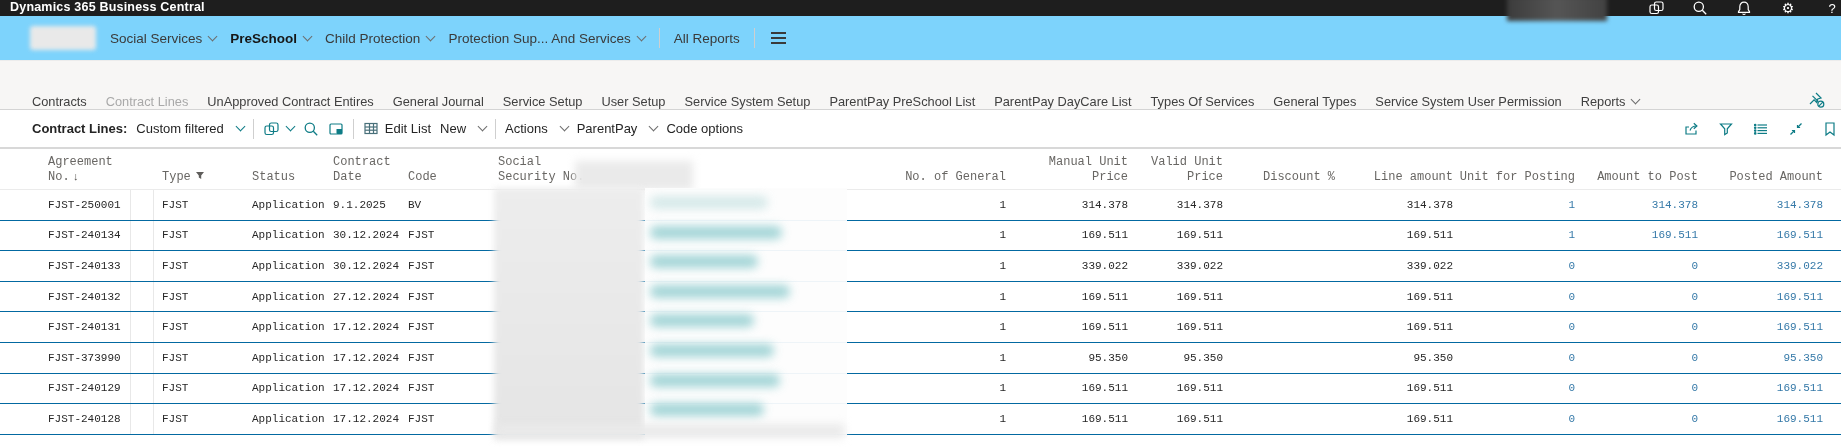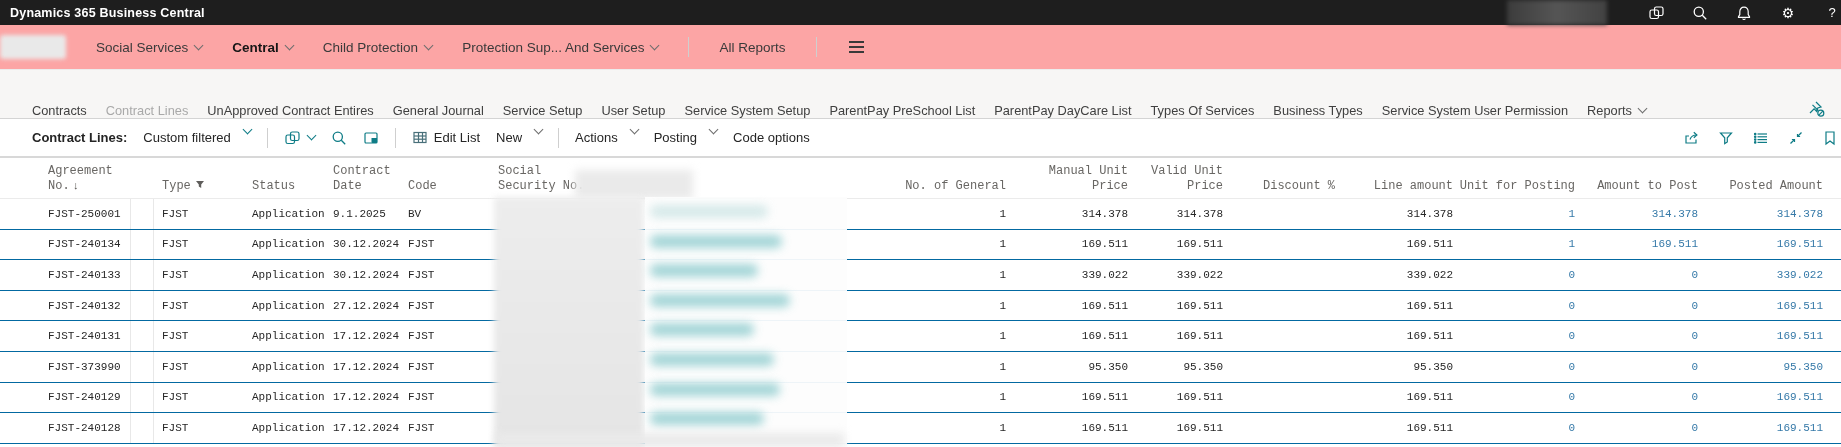--- a/index.html
+++ b/index.html
@@ -1,53 +1,53 @@
 <!DOCTYPE html>
 <html><head>
 <meta charset="utf-8">
 <style>
   html,body{margin:0;padding:0;background:#fff;}
   .page{position:relative;width:1841px;height:447px;overflow:hidden;
         font-family:"Liberation Sans","DejaVu Sans",sans-serif;color:#2b2b2b;background:#fff;}
 
   
-  .topbar{height:25px;background:#1e1e1e;display:flex;align-items:center;}
+  .topbar{height:16px;background:#1e1e1e;display:flex;}
   .tb-title{color:#fff;font-size:12.5px;font-weight:bold;margin-left:10px;letter-spacing:.2px;}
   .tb-right{margin-left:auto;display:flex;align-items:center;gap:26px;padding-right:0;}
   .tb-blur{width:100px;height:25px;background:linear-gradient(90deg,#3c3c3c,#555,#424242);filter:blur(2px);margin-right:14px;}
   .tb-ic{width:18px;height:18px;display:flex;align-items:center;justify-content:center;color:#fff;}
   .tb-ic svg{display:block;}
   .tb-help{color:#fff;font-size:13px;}
   .gear-glyph{font-size:14px;line-height:1;color:#fff;}
 
   
-  .navrow{height:44px;display:flex;align-items:center;background:#fca5a5;border-bottom:1px solid #ececec;gap:30px;}
+  .navrow{height:44px;display:flex;align-items:center;background:#7dd3fc;border-bottom:1px solid #ececec;padding-left:30px;gap:14px;}
   .nav-blur{width:66px;height:24px;border-radius:3px;background:#e9e9e9;filter:blur(2px);}
   .nav-item{font-size:13.5px;color:#3a3a3a;display:flex;align-items:center;cursor:pointer;text-decoration:none;}
   .nav-item.active{font-weight:bold;color:#161616;}
   .chev{width:6px;height:6px;border-right:1.3px solid #6d6d6d;border-bottom:1.3px solid #6d6d6d;
         transform:rotate(45deg);display:inline-block;margin:-4px 0 0 7px;}
   .teal .chev,.chev.teal{border-color:#0e7c86;}
   .vd{width:1px;height:20px;background:#cfcfcf;}
   .burger{display:inline-flex;flex-direction:column;gap:3.5px;cursor:pointer;padding:2px;}
   .burger i{width:15px;height:1.6px;background:#3a3a3a;}
 
   
   .tabsrow{height:48px;display:flex;align-items:flex-end;background:#f7f6f5;border-bottom:1px solid #d4d4d4;
            padding:0 14px 0 32px;gap:19px;white-space:nowrap;}
   .tab{font-size:12.8px;color:#404040;cursor:pointer;text-decoration:none;display:flex;align-items:center;}
   .tab.disabled{color:#a9a9a9;cursor:default;}
   .pin-btn{margin-left:auto;display:flex;align-items:center;cursor:pointer;}
 
   
   .toolbar{height:37px;display:flex;align-items:center;background:#fff;border-bottom:1px solid #d8d8d8;
-           padding-left:32px;gap:16px;font-size:13px;}
+           padding-left:32px;gap:9px;font-size:13px;}
   .tb-caption{font-weight:bold;color:#242424;}
   .teal{color:#0e7c86;}
-  .tool-btn{display:flex;align-items:flex-start;gap:6px;color:#252525;cursor:pointer;background:none;border:none;
+  .tool-btn{display:flex;align-items:center;gap:6px;color:#252525;cursor:pointer;background:none;border:none;
             font:inherit;padding:0;}
   .tool-ic{display:flex;align-items:center;cursor:pointer;}
   .tbar-right{margin-left:auto;display:flex;align-items:center;gap:17px;padding-right:0;}
   .tbar-right .tool-ic{width:18px;}
 
   
   .table{position:relative;background:#fff;font-family:Liberation Mono, monospace;}
   .trow{display:grid;grid-template-columns:38px 92px 24px 90px 81px 75px 90px 150px 173px 195px 122px 95px 112px 118px 122px 123px 125px 16px;}
   .thead{height:42px;border-top:1px solid #d8d8d8;align-items:end;padding-bottom:5px;box-sizing:border-box;
          font-size:12px;color:#686663;border-bottom:1px solid #ebebeb;}
@@ -106,21 +106,21 @@
     </div>
   </header>
 
   <nav class="navrow">
     <div class="nav-blur"></div>
     <a class="nav-item">
         <span>Social Services</span>
         <span class="chev"></span>
       </a>
     <a class="nav-item active">
-        <span>Central</span>
+        <span>PreSchool</span>
         <span class="chev"></span>
       </a>
     <a class="nav-item">
         <span>Child Protection</span>
         <span class="chev"></span>
       </a>
     <a class="nav-item">
         <span>Protection Sup... And Services</span>
         <span class="chev"></span>
       </a>
@@ -161,21 +161,21 @@
     <a class="tab">
         <span>ParentPay PreSchool List</span>
       </a>
     <a class="tab">
         <span>ParentPay DayCare List</span>
       </a>
     <a class="tab">
         <span>Types Of Services</span>
       </a>
     <a class="tab">
-        <span>Business Types</span>
+        <span>General Types</span>
       </a>
     <a class="tab">
         <span>Service System User Permission</span>
       </a>
     <a class="tab">
         <span>Reports</span>
         <span class="chev"></span>
       </a>
     <span class="pin-btn">
       <svg width="22" height="18" viewBox="0 0 22 18" fill="none" stroke="#0e7c86" stroke-width="1.2">
@@ -227,21 +227,21 @@
     <button class="tool-btn">
         <span>New</span>
         <span class="chev"></span>
       </button>
     <span class="vd"></span>
     <button class="tool-btn">
         <span>Actions</span>
         <span class="chev"></span>
       </button>
     <button class="tool-btn">
-        <span>Posting</span>
+        <span>ParentPay</span>
         <span class="chev"></span>
       </button>
     <button class="tool-btn">
         <span>Code options</span>
       </button>
 
     <div class="tbar-right">
       <span class="tool-ic">
         <svg width="17" height="16" viewBox="0 0 17 16" fill="none" stroke="#0e7c86" stroke-width="1.2">
           <path d="M6 6H3v7h10V9.5"></path>

